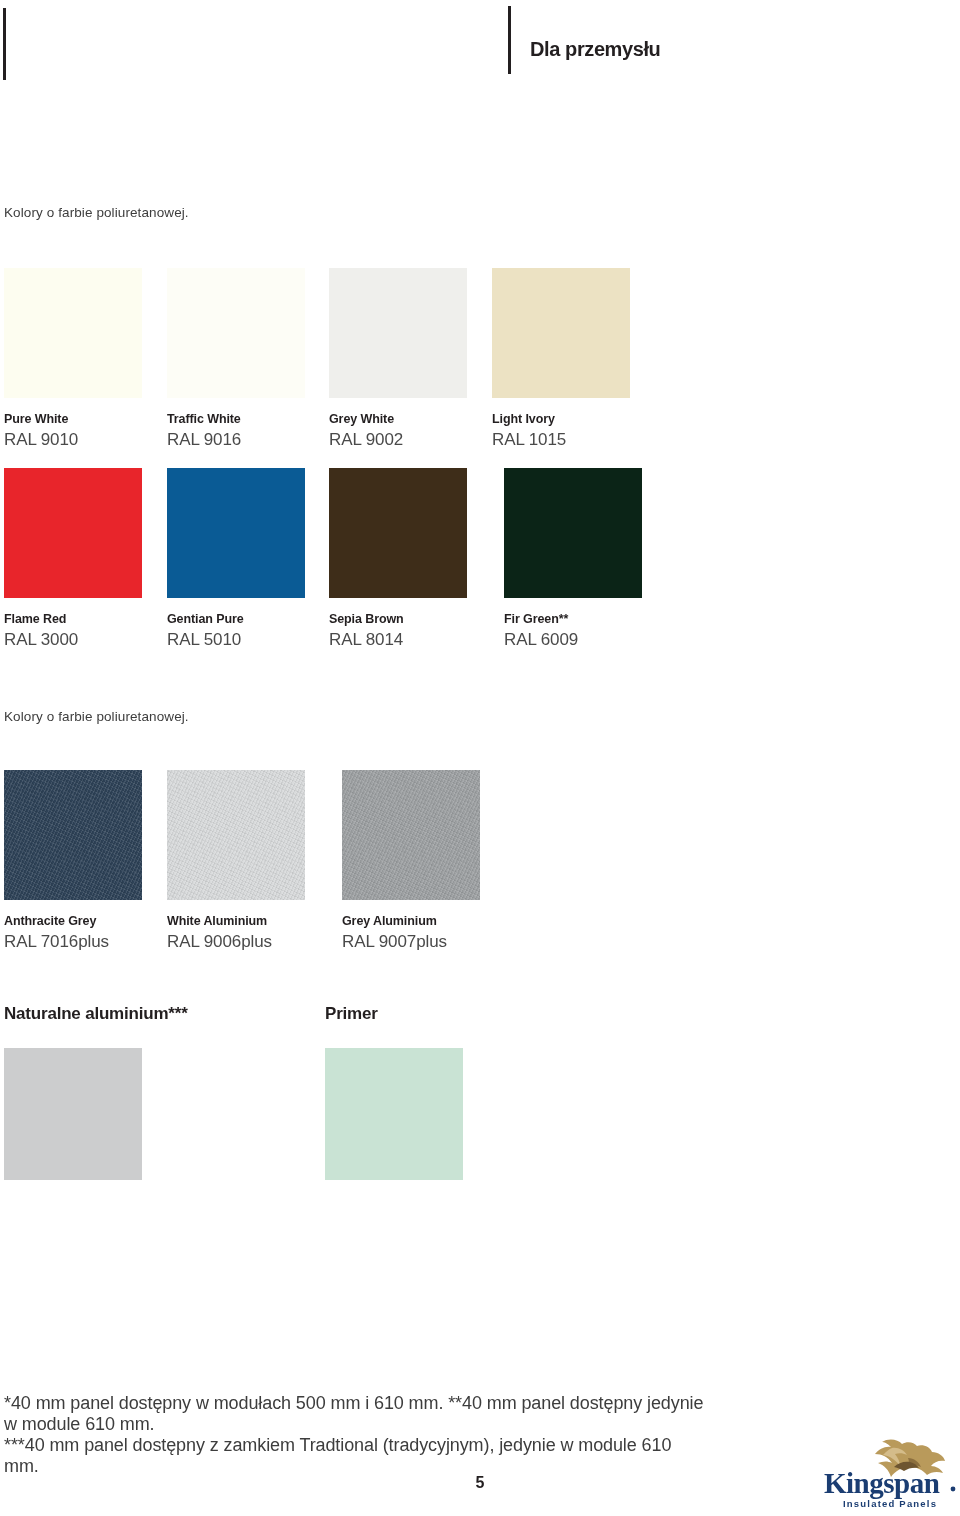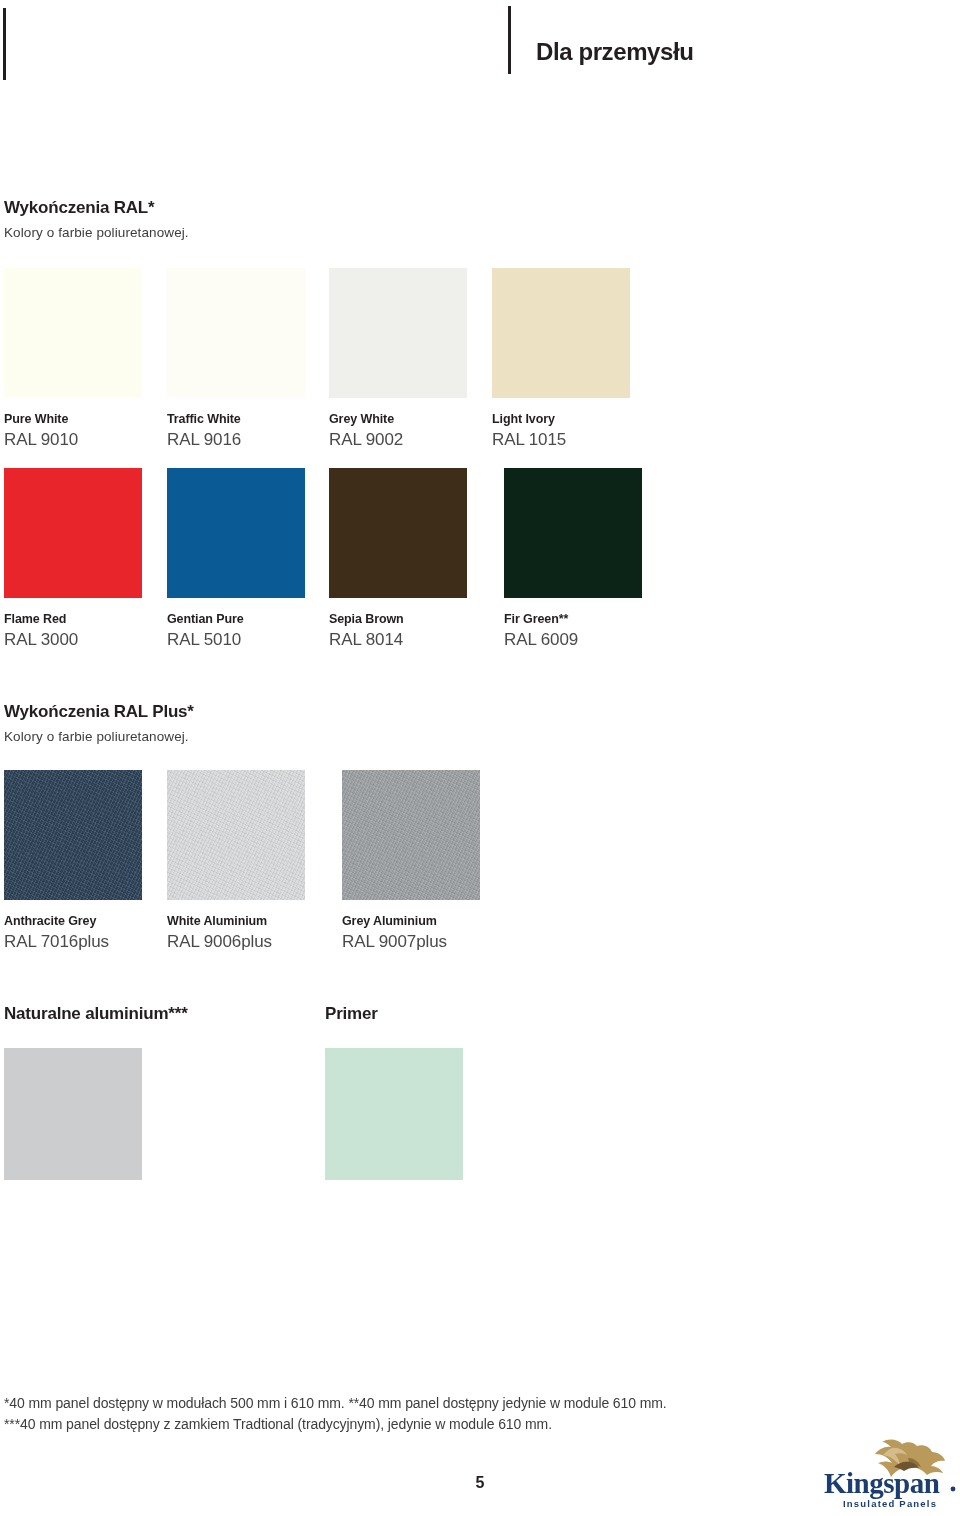--- a/index.html
+++ b/index.html
@@ -38,25 +38,24 @@
     font-weight: bold;
     line-height: 38px;
     letter-spacing: -0.6px;
     color: #231f20;
   }
   #title-main .line { display: block; }
 
   #title-sub {
     position: absolute;
     left: 530px; top: 38px;
-    font-size: 24px;
+    font-size: 20px;
     font-weight: bold;
     letter-spacing: -0.4px;
     color: #231f20;
-    margin-left: 6px;
   }
 
   
   .section-head {
     position: absolute;
     left: 4px;
     width: 700px;
   }
   .section-title {
     font-size: 17px;
@@ -138,21 +137,21 @@
     height: 132px;
   }
   #chip-aluminium { left: 4px; }
   #chip-primer    { left: 325px; }
 
   
   #footnotes {
     position: absolute;
     left: 4px; top: 1393px;
     width: 700px;
-    font-size: 14px;
+    font-size: 18px;
     line-height: 21px;
     color: #3d3d3d;
     letter-spacing: -0.1px;
   }
   #footnotes span { display: block; }
 
   
   #page-number {
     position: absolute;
     left: 0; top: 1474px;
@@ -172,21 +171,20 @@
 </head>
 <body>
 
 <div id="header">
   <div class="rule" id="rule-left"></div>
   <div class="rule" id="rule-right"></div>
   <div id="title-sub">Dla przemysłu</div>
 </div>
 
 <div class="section-head" style="top:198px">
-  <p class="section-title">Wykończenia RAL*</p>
   <p class="section-desc">Kolory o farbie poliuretanowej.</p>
 </div>
 
 <div class="swatch-row" style="top:268px">
   <div class="swatch-cell" style="left:0px">
     <span class="swatch-chip" style="background:#FDFDF0"></span>
     <span class="swatch-name">Pure White</span>
     <span class="swatch-code">RAL 9010</span>
   </div>
   <div class="swatch-cell" style="left:163px">
@@ -223,21 +221,20 @@
     <span class="swatch-code">RAL 8014</span>
   </div>
   <div class="swatch-cell" style="left:500px">
     <span class="swatch-chip" style="background:#0B2417"></span>
     <span class="swatch-name">Fir Green**</span>
     <span class="swatch-code">RAL 6009</span>
   </div>
 </div>
 
 <div class="section-head" style="top:702px">
-  <p class="section-title">Wykończenia RAL Plus*</p>
   <p class="section-desc">Kolory o farbie poliuretanowej.</p>
 </div>
 
 <div class="swatch-row" style="top:770px">
   <div class="swatch-cell" style="left:0px">
     <span class="swatch-chip chip-grain" style="background:#2E4257"></span>
     <span class="swatch-name">Anthracite Grey</span>
     <span class="swatch-code">RAL 7016plus</span>
   </div>
   <div class="swatch-cell" style="left:163px">

